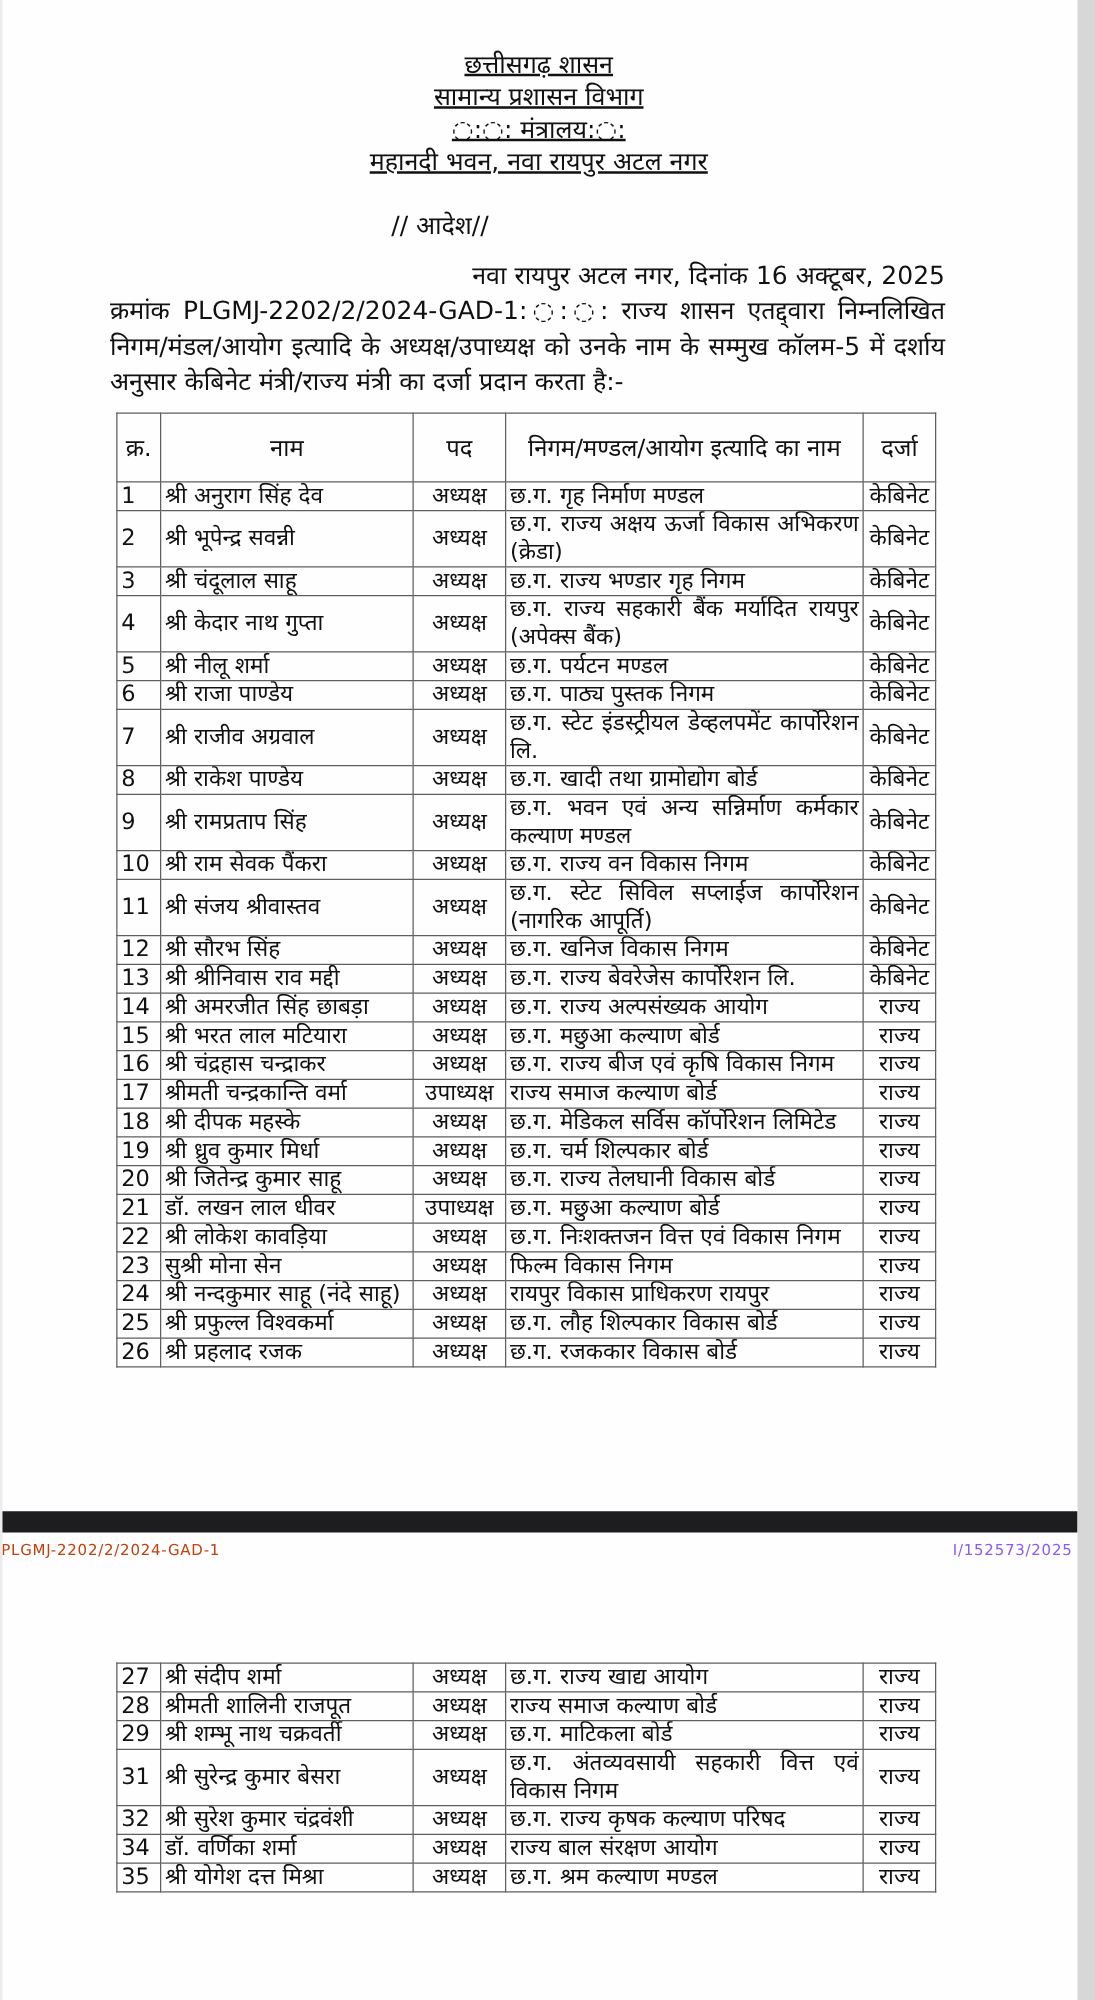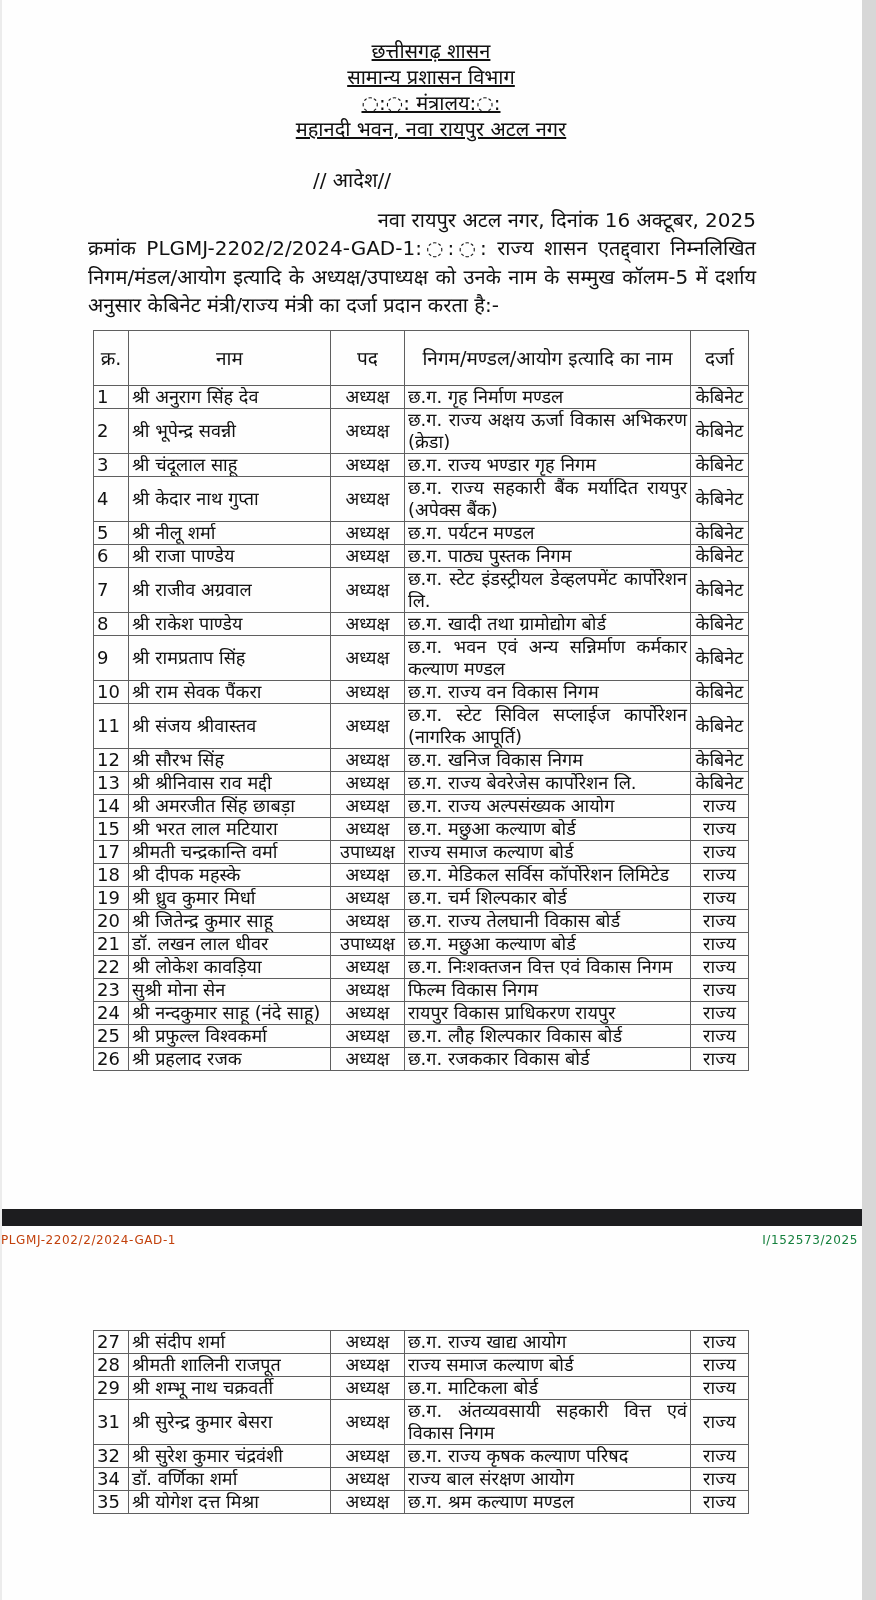--- a/index.html
+++ b/index.html
@@ -75,21 +75,21 @@
     position:absolute; top:1209px; left:0; width:862px; height:17px;
     background:#1d1d1f;
   }
   .ref-left {
     position:absolute; top:1233px; left:1px;
     font-size:12px; letter-spacing:0.6px; color:#c2410c;
     font-family:"DejaVu Sans", "Liberation Sans", sans-serif;
   }
   .ref-right {
     position:absolute; top:1233px; right:18px;
-    font-size:12px; letter-spacing:0.6px; color:#15803d;
+    font-size:12px; letter-spacing:0.6px; color:#8b5cf6;
     font-family:"DejaVu Sans", "Liberation Sans", sans-serif;
     text-align:center;
   }
 </style>
 </head>
 <body>
 
 <div class="page">
 
   <div class="doc-header">
@@ -222,20 +222,27 @@
           <td class="col-rank">राज्य</td>
         </tr>
         <tr>
           <td class="col-sn">15</td>
           <td class="col-name">श्री भरत लाल मटियारा</td>
           <td class="col-post">अध्यक्ष</td>
           <td class="col-org">छ.ग. मछुआ कल्याण बोर्ड</td>
           <td class="col-rank">राज्य</td>
         </tr>
         <tr>
+          <td class="col-sn">16</td>
+          <td class="col-name">श्री चंद्रहास चन्द्राकर</td>
+          <td class="col-post">अध्यक्ष</td>
+          <td class="col-org">छ.ग. राज्य बीज एवं कृषि विकास निगम</td>
+          <td class="col-rank">राज्य</td>
+        </tr>
+        <tr>
           <td class="col-sn">17</td>
           <td class="col-name">श्रीमती चन्द्रकान्ति वर्मा</td>
           <td class="col-post">उपाध्यक्ष</td>
           <td class="col-org">राज्य समाज कल्याण बोर्ड</td>
           <td class="col-rank">राज्य</td>
         </tr>
         <tr>
           <td class="col-sn">18</td>
           <td class="col-name">श्री दीपक महस्के</td>
           <td class="col-post">अध्यक्ष</td>

